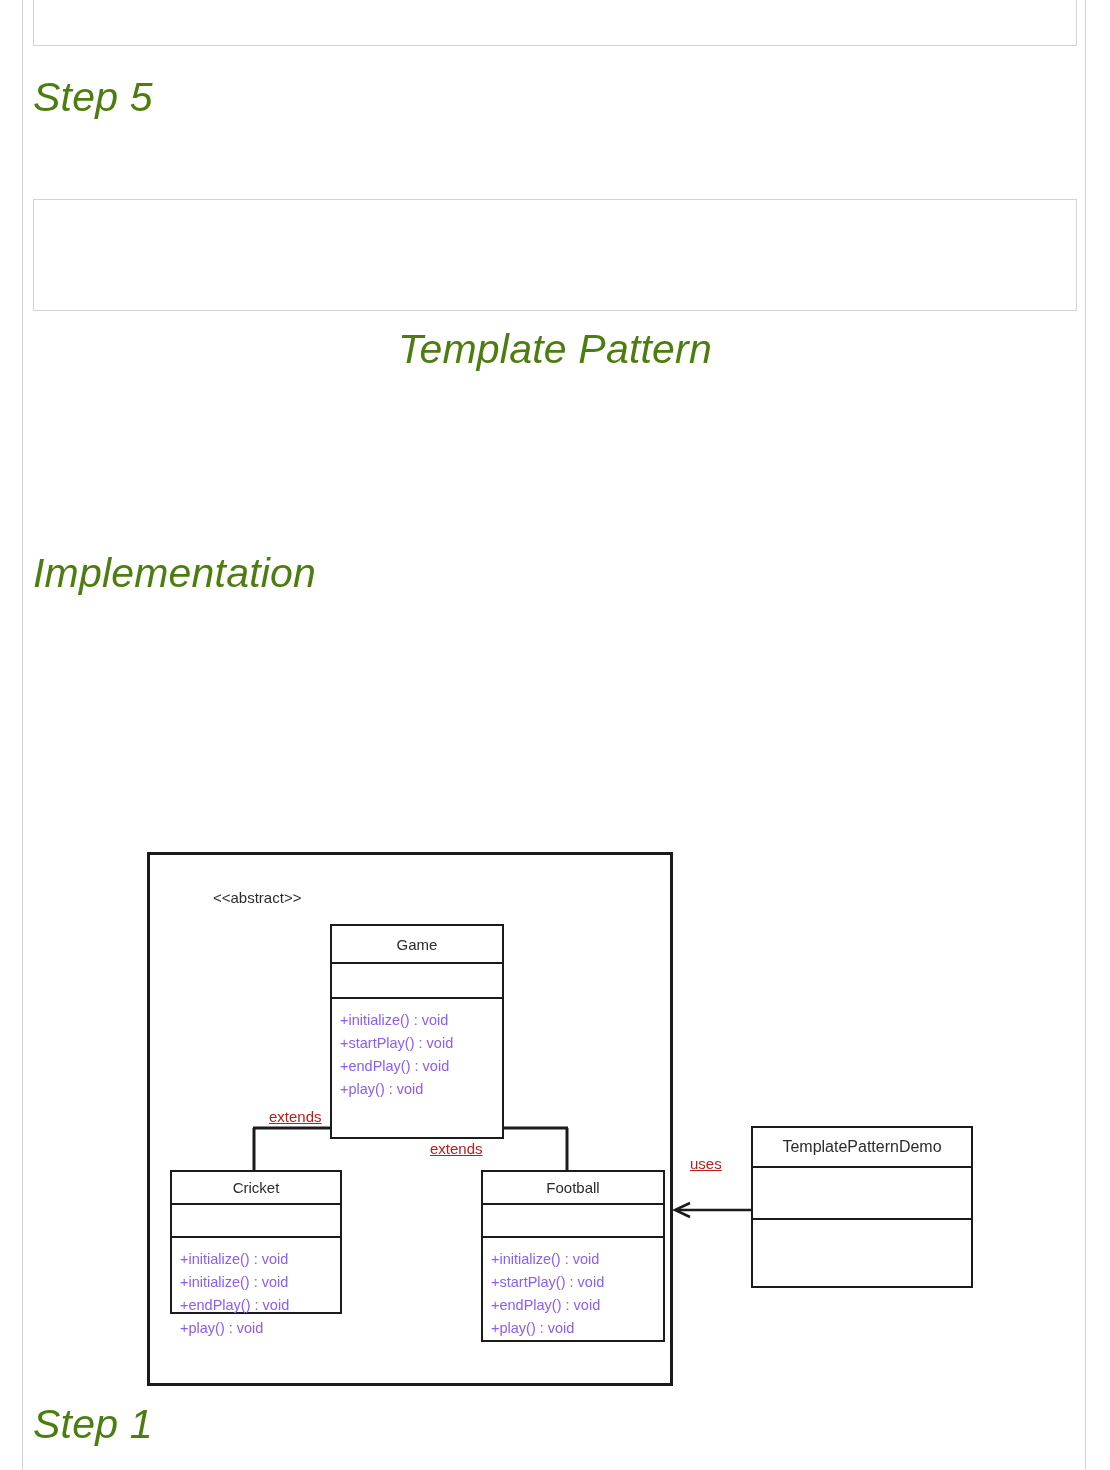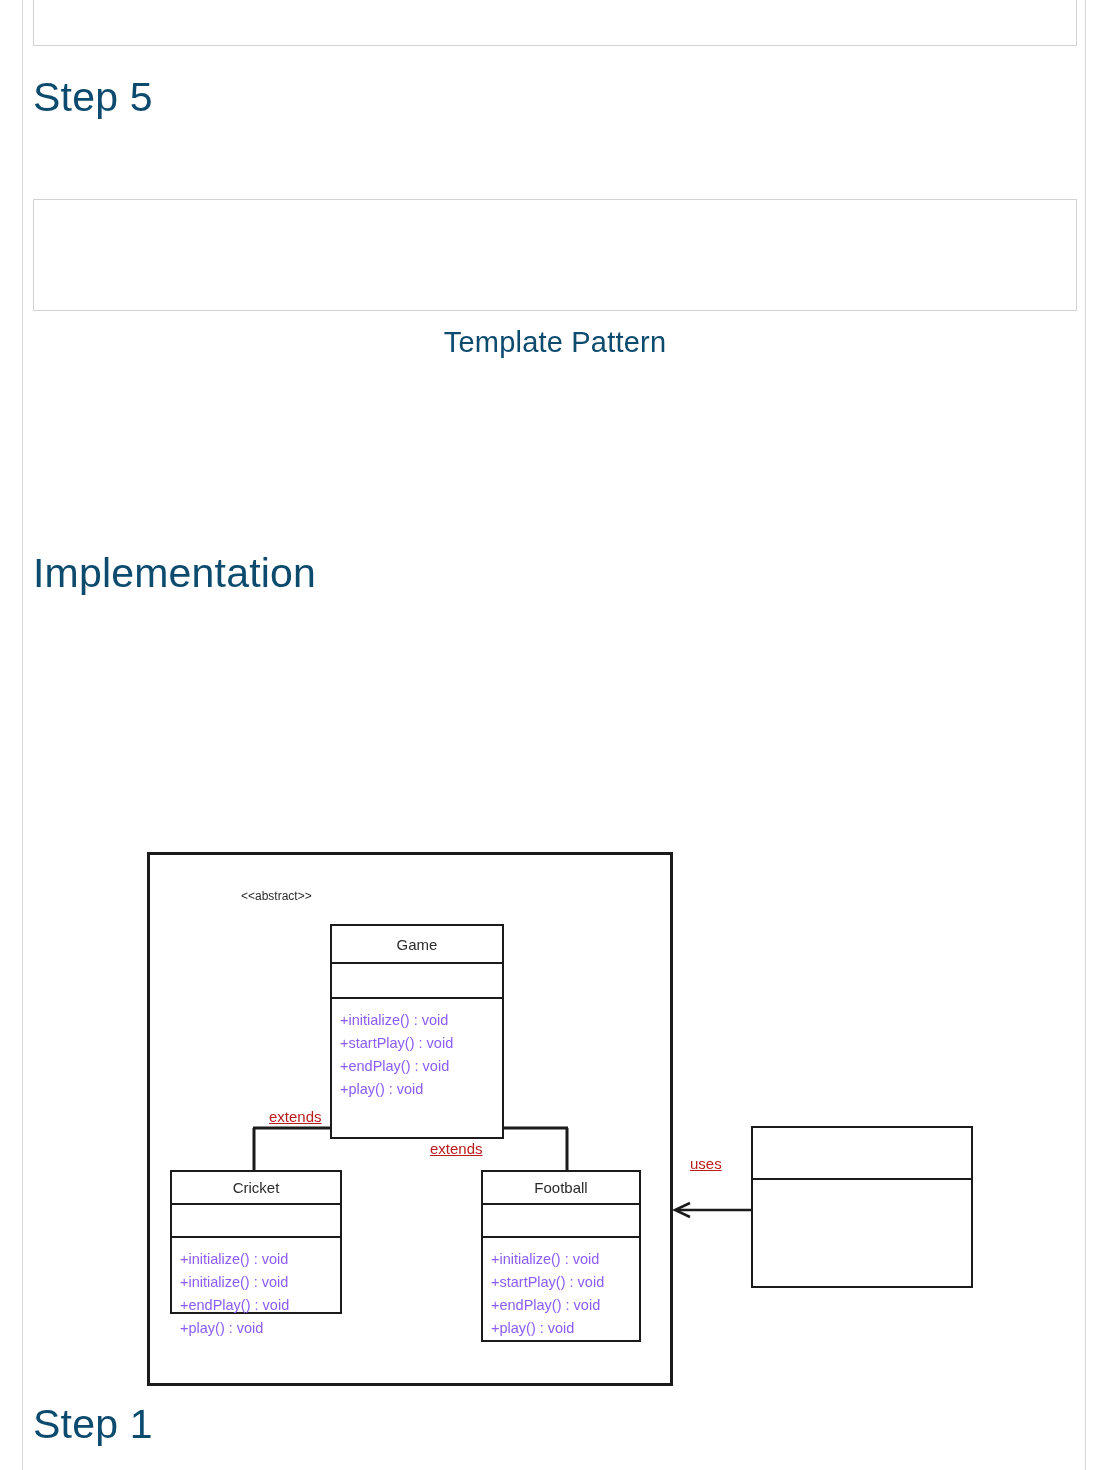--- a/index.html
+++ b/index.html
@@ -29,27 +29,28 @@
   .ghost-box {
     position: absolute;
     border: 1px solid #d3d3d3;
     background: #ffffff;
     box-sizing: border-box;
   }
 
   
   .ghost-heading {
     position: absolute;
-    color: #0c4a6e;
+    color: #4d7c0f;
     font-weight: 400;
     white-space: nowrap;
     letter-spacing: 0.2px;
+    font-style: italic;
   }
   .h-step5   { left: 33px;  top: 74px;   font-size: 41px; }
-  .h-title   { left: 0;     top: 326px;  width: 1110px; text-align: center; font-size: 29px; }
+  .h-title   { left: 0;     top: 326px;  width: 1110px; text-align: center; font-size: 41px; }
   .h-impl    { left: 33px;  top: 550px;  font-size: 41px; }
   .h-step1   { left: 33px;  top: 1401px; font-size: 41px; }
 
   
   #uml {
     position: absolute;
     left: 0;
     top: 0;
     width: 1110px;
     height: 1470px;
@@ -108,40 +109,39 @@
   #cls-game .cls-attrs { height: 35px; }
   #cls-game .cls-ops   { height: 138px; }
 
   
   #cls-cricket   { left: 170px; top: 1170px; width: 172px; height: 144px; }
   #cls-cricket .cls-name  { height: 33px; }
   #cls-cricket .cls-attrs { height: 33px; }
   #cls-cricket .cls-ops   { height: 102px; }
 
   
-  #cls-football  { left: 481px; top: 1170px; width: 160px; height: 172px; }
+  #cls-football  { left: 481px; top: 1170px; width: 184px; height: 172px; }
   #cls-football .cls-name  { height: 33px; }
   #cls-football .cls-attrs { height: 33px; }
   #cls-football .cls-ops   { height: 102px; }
 
   
   #cls-demo      { left: 751px; top: 1126px; width: 222px; height: 162px; }
   #cls-demo .cls-name  { height: 40px; font-size: 16px; }
   #cls-demo .cls-attrs { height: 52px; }
   #cls-demo .cls-ops   { height: 66px; }
   #cls-demo .cls-ops div { font-size: 15px; }
 
   .stereotype {
     position: absolute;
     left: 213px;
     top: 889px;
-    font-size: 12px;
+    font-size: 15px;
     color: #2b2b2b;
     white-space: nowrap;
-    margin-left: 28px;
   }
 
   .edge-label {
     position: absolute;
     font-size: 15px;
     color: #b91c1c;
     background: #ffffff;
     padding: 0 3px;
     white-space: nowrap;
     text-decoration: underline;
@@ -212,20 +212,21 @@
     <div class="cls-attrs"></div>
     <div class="cls-ops">
       <div>+initialize()  : void</div>
       <div>+startPlay() : void</div>
       <div>+endPlay()  : void</div>
       <div>+play() : void</div>
     </div>
   </div>
 
   <div class="cls" id="cls-demo">
+    <div class="cls-name">TemplatePatternDemo</div>
     <div class="cls-attrs"></div>
   </div>
 
   <div class="edge-label lbl-ext-left">extends</div>
   <div class="edge-label lbl-ext-right">extends</div>
   <div class="edge-label lbl-uses">uses</div>
 
 </div>
 
 </body></html>

